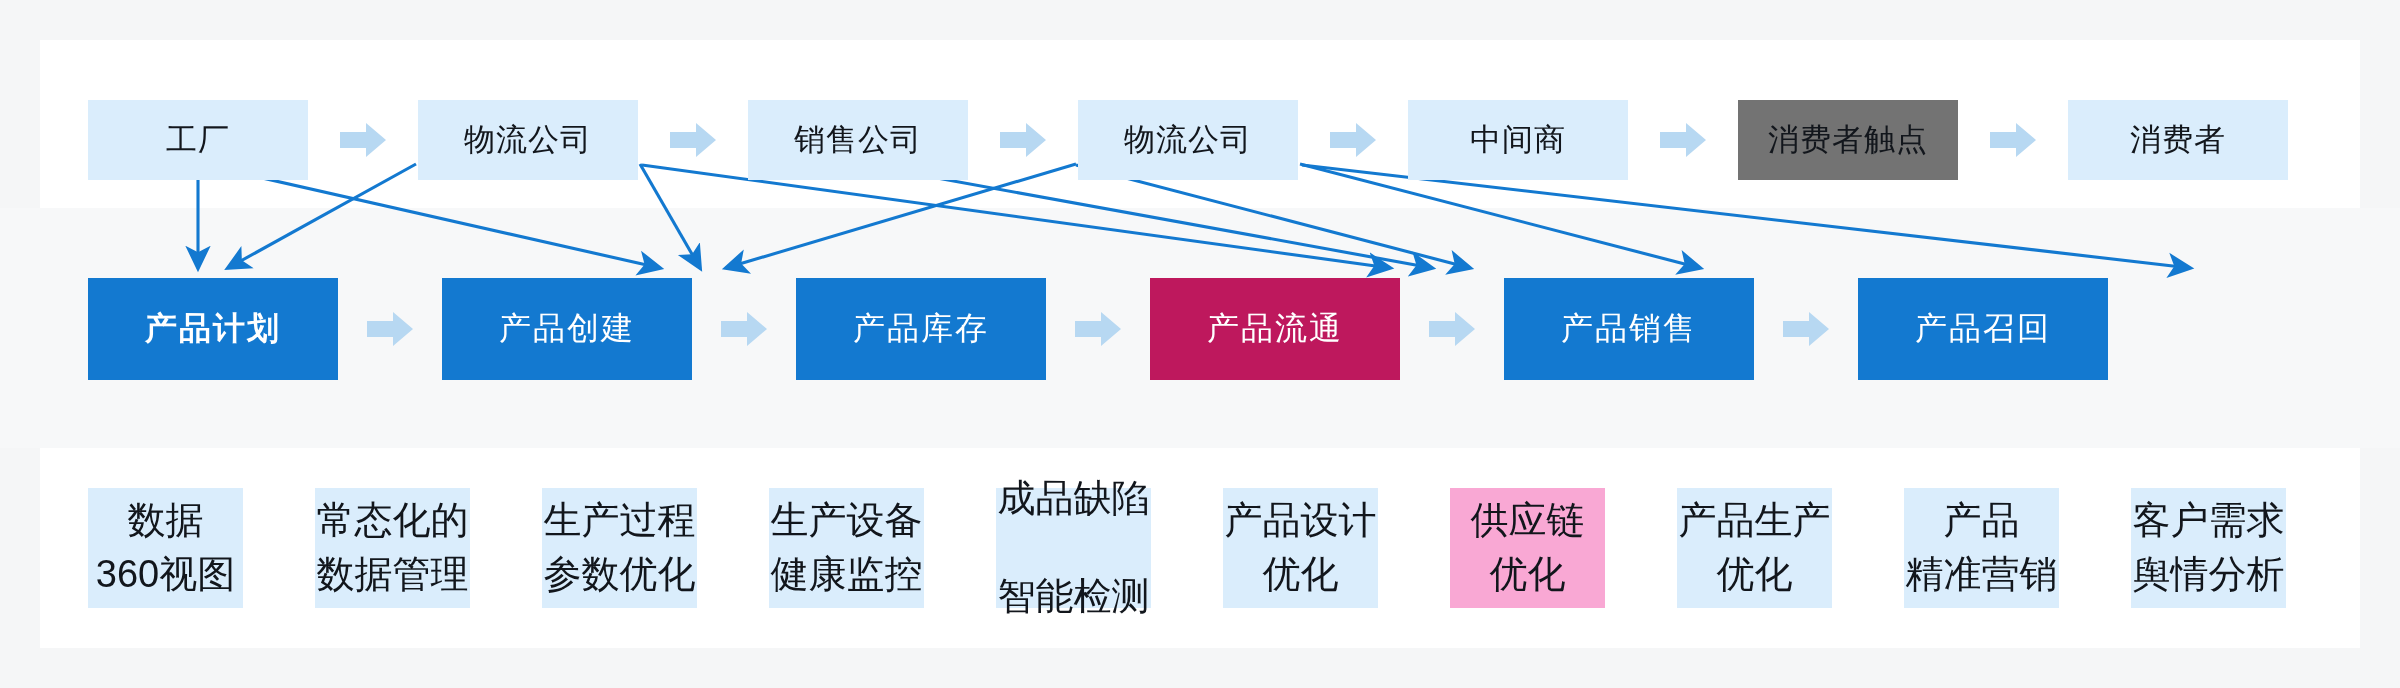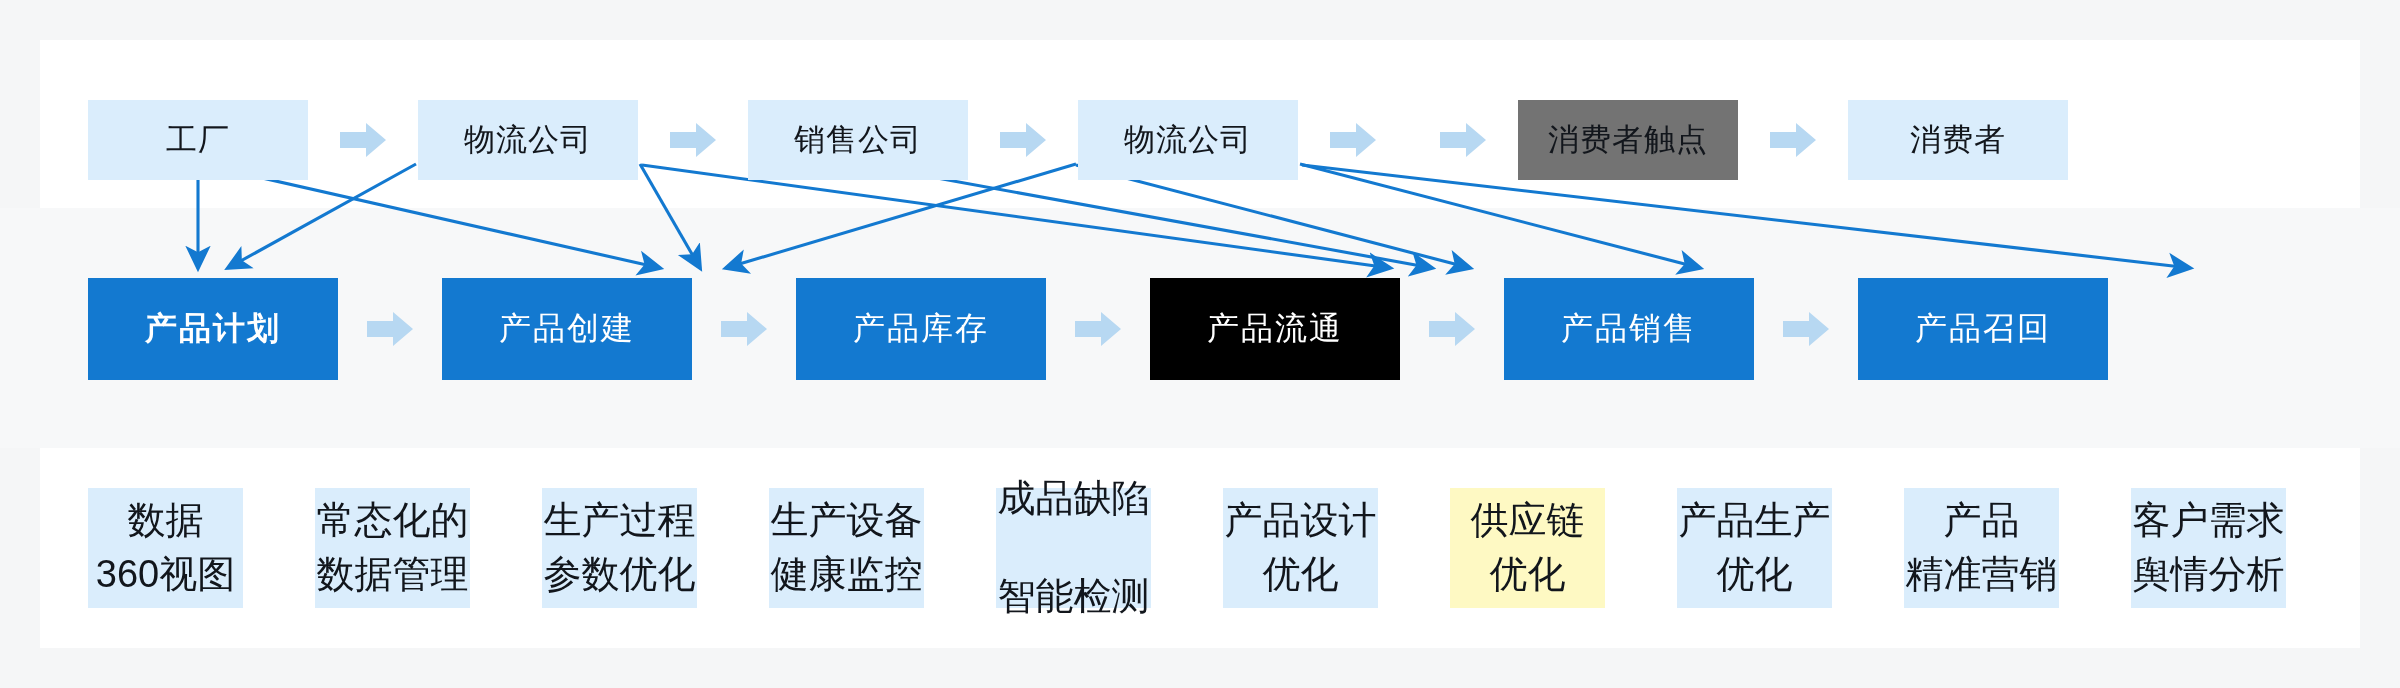--- a/index.html
+++ b/index.html
@@ -134,20 +134,23 @@
         </svg>
       </div>
       <div class="actor-box" style="width: 220px; background: rgb(218, 237, 252); color: rgb(18, 22, 28);">
         <span>物流公司</span>
       </div>
       <div class="sep" style="width: 110px;">
         <svg class="blockarrow" viewBox="0 0 46 36" width="46" height="36">
           <path d="M0,10 L26,10 L26,1 L46,18 L26,35 L26,26 L0,26 Z" fill="#b7d8f2"></path>
         </svg>
       </div>
+      <div class="actor-box" style="width: 220px; background: rgb(218, 237, 252); color: rgb(18, 22, 28);">
+        <span>中间商</span>
+      </div>
       <div class="sep" style="width: 110px;">
         <svg class="blockarrow" viewBox="0 0 46 36" width="46" height="36">
           <path d="M0,10 L26,10 L26,1 L46,18 L26,35 L26,26 L0,26 Z" fill="#b7d8f2"></path>
         </svg>
       </div>
       <div class="actor-box" style="width: 220px; background: #737373; color: rgb(18, 22, 28);">
         <span>消费者触点</span>
       </div>
       <div class="sep" style="width: 110px;">
         <svg class="blockarrow" viewBox="0 0 46 36" width="46" height="36">
@@ -177,21 +180,21 @@
         </svg>
       </div>
       <div class="stage-box" style="width: 250px; background: rgb(19, 121, 208); color: rgb(255, 255, 255);">
         <span>产品库存</span>
       </div>
       <div class="sep" style="width: 104px;">
         <svg class="blockarrow" viewBox="0 0 46 36" width="50" height="40">
           <path d="M0,10 L26,10 L26,1 L46,18 L26,35 L26,26 L0,26 Z" fill="#b7d8f2"></path>
         </svg>
       </div>
-      <div class="stage-box" style="width: 250px; background: #000000; color: rgb(255, 255, 255);">
+      <div class="stage-box" style="width: 250px; background: #be185d; color: rgb(255, 255, 255);">
         <span>产品流通</span>
       </div>
       <div class="sep" style="width: 104px;">
         <svg class="blockarrow" viewBox="0 0 46 36" width="50" height="40">
           <path d="M0,10 L26,10 L26,1 L46,18 L26,35 L26,26 L0,26 Z" fill="#b7d8f2"></path>
         </svg>
       </div>
       <div class="stage-box" style="width: 250px; background: rgb(19, 121, 208); color: rgb(255, 255, 255);">
         <span>产品销售</span>
       </div>
@@ -229,21 +232,21 @@
       <div class="cap-box" style="width: 155px; background: rgb(218, 237, 252); color: rgb(18, 22, 28); gap: 44px;">
         <span>成品缺陷</span>
         <span>智能检测</span>
       </div>
       <div class="sep" style="width: 72px;"></div>
       <div class="cap-box" style="width: 155px; background: rgb(218, 237, 252); color: rgb(18, 22, 28);">
         <span>产品设计</span>
         <span>优化</span>
       </div>
       <div class="sep" style="width: 72px;"></div>
-      <div class="cap-box" style="width: 155px; background: #fef9c3; color: rgb(18, 22, 28);">
+      <div class="cap-box" style="width: 155px; background: #f9a8d4; color: rgb(18, 22, 28);">
         <span>供应链</span>
         <span>优化</span>
       </div>
       <div class="sep" style="width: 72px;"></div>
       <div class="cap-box" style="width: 155px; background: rgb(218, 237, 252); color: rgb(18, 22, 28);">
         <span>产品生产</span>
         <span>优化</span>
       </div>
       <div class="sep" style="width: 72px;"></div>
       <div class="cap-box" style="width: 155px; background: rgb(218, 237, 252); color: rgb(18, 22, 28);">

